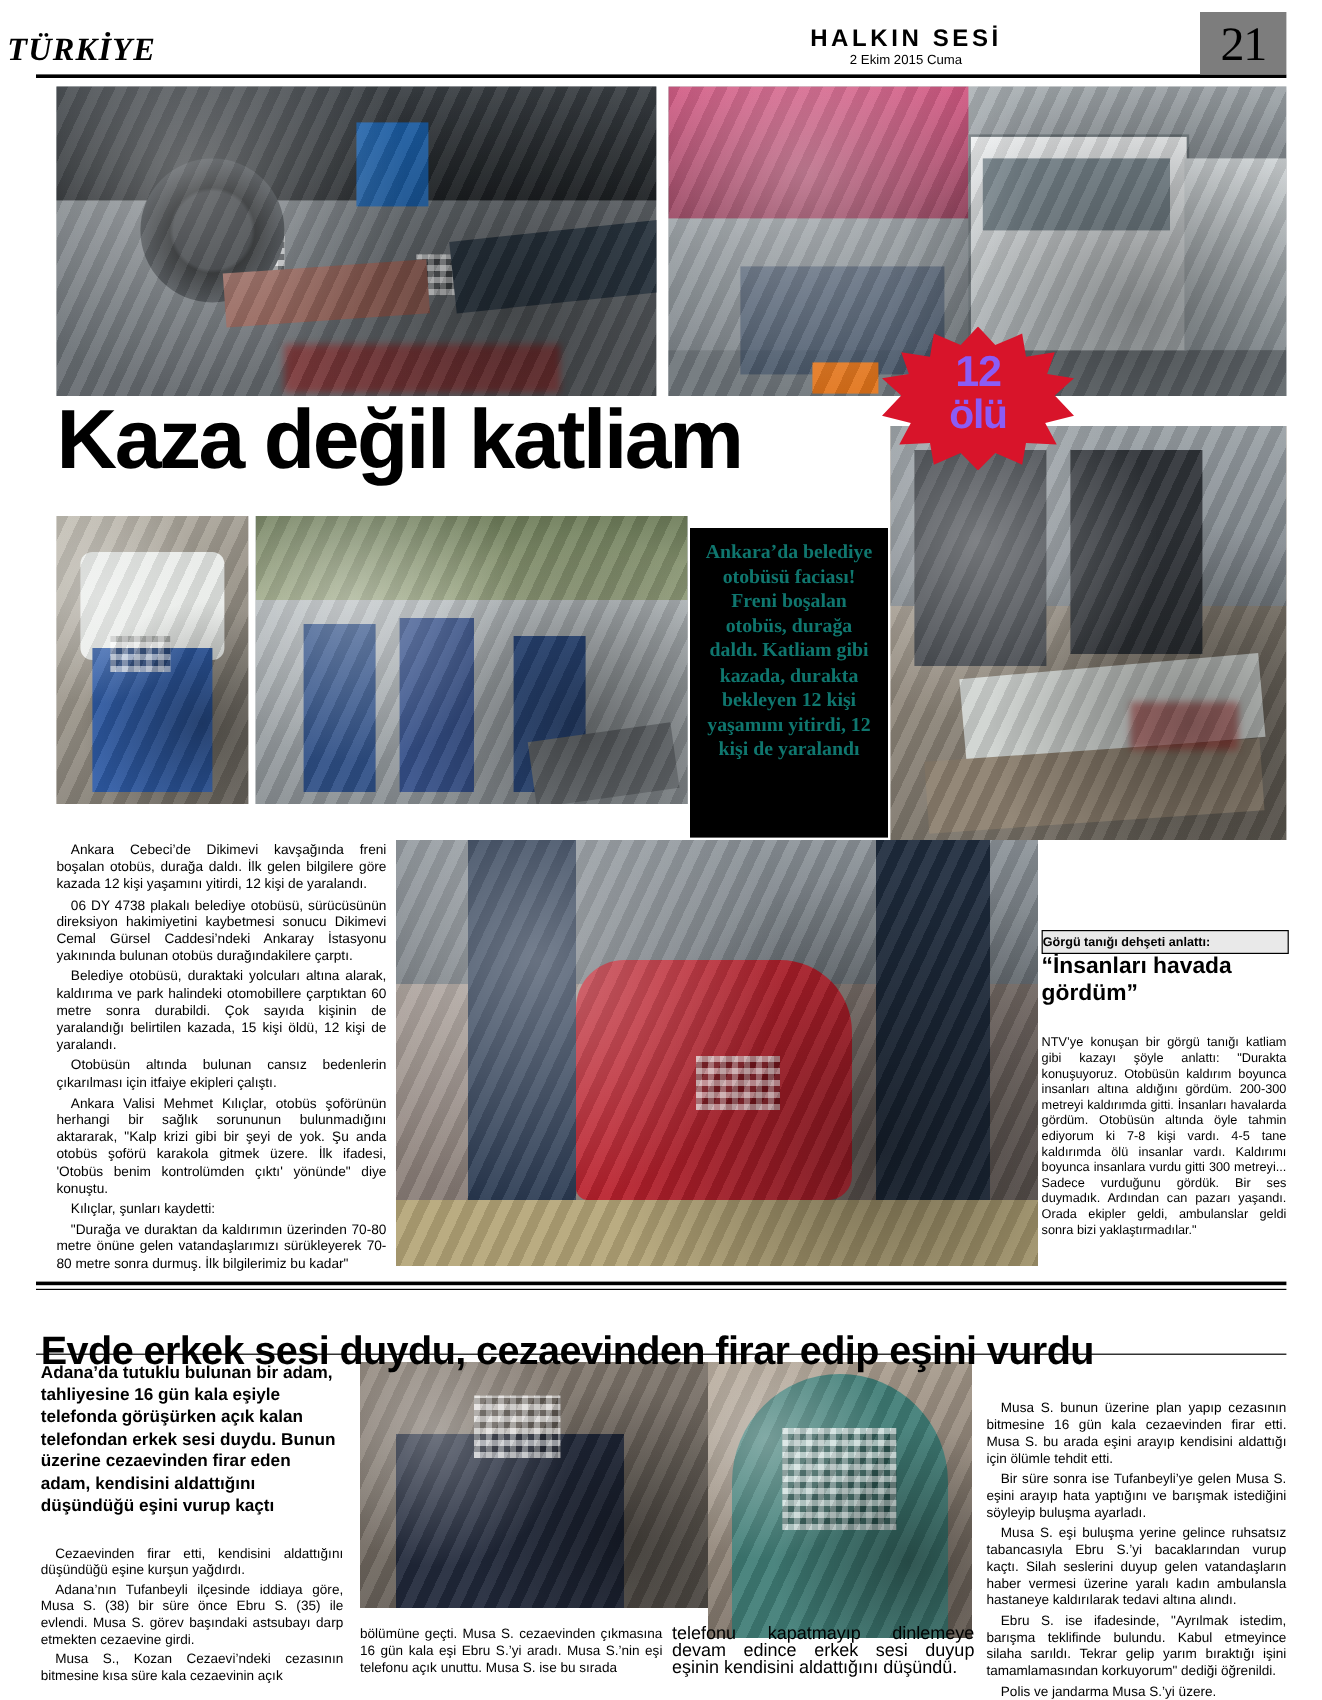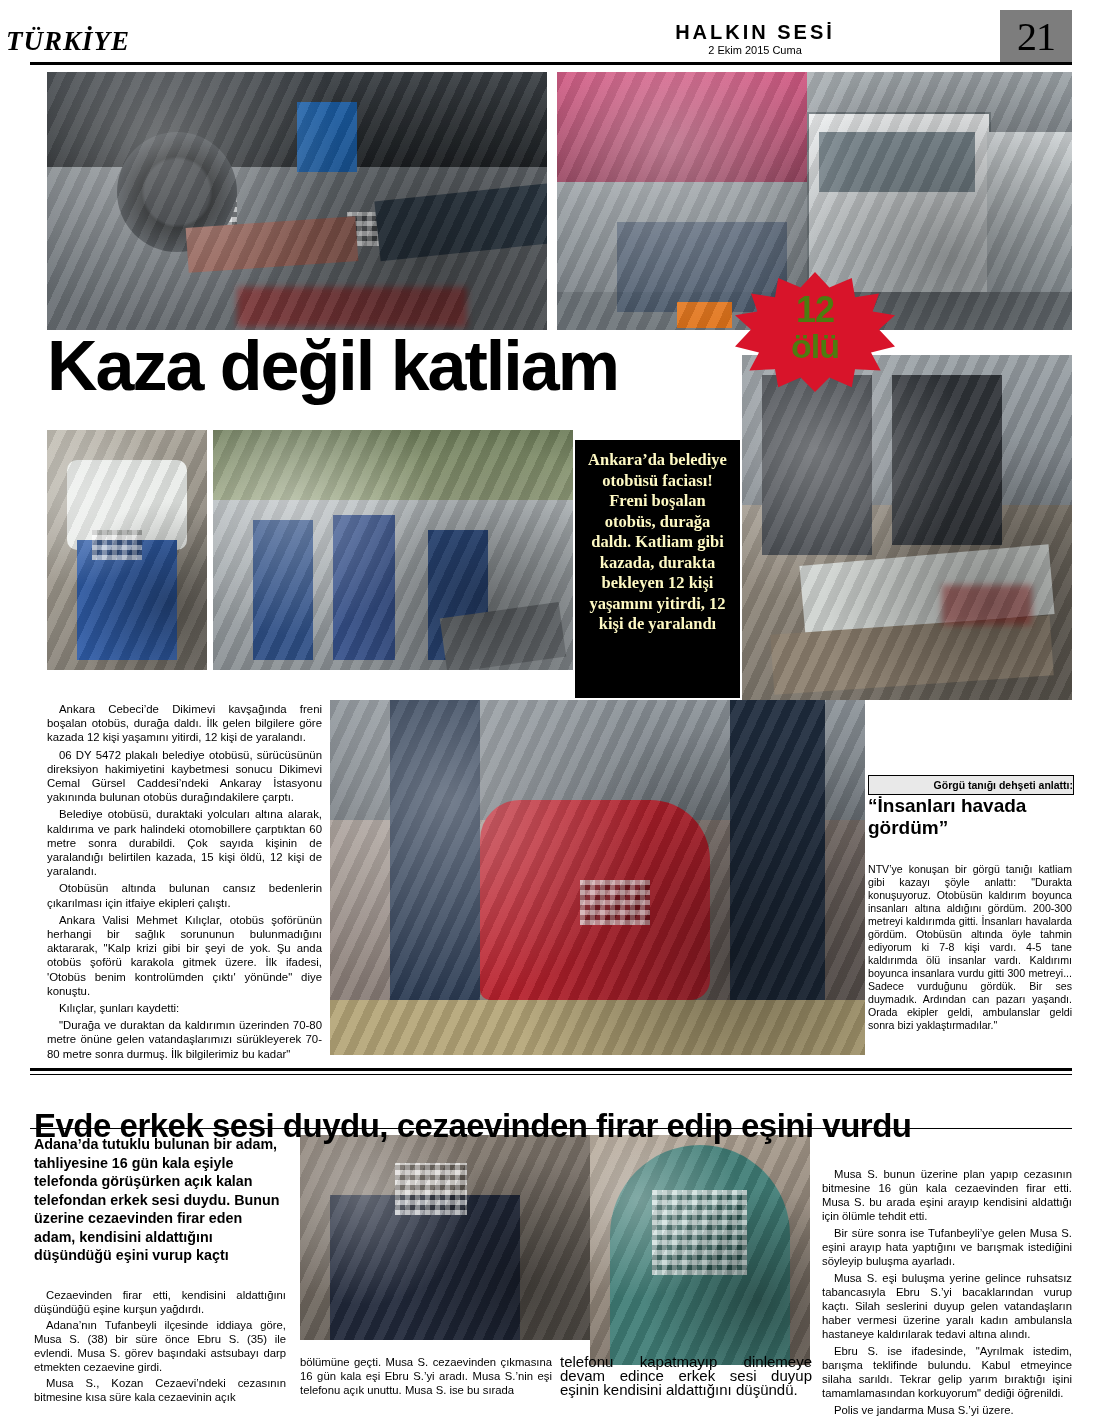--- a/index.html
+++ b/index.html
@@ -45,34 +45,34 @@
   #p-woman{left:590px;top:1135px;width:220px;height:230px;}
 
   
   .headline-band{position:absolute;left:30px;top:330px;width:700px;height:70px;background:#fff;}
   .headline{position:absolute;left:47px;top:330px;width:690px;font-family:"Liberation Sans",sans-serif;font-weight:bold;font-size:70px;line-height:72px;letter-spacing:-2px;}
 
   
   .burst{position:absolute;left:735px;top:272px;width:160px;height:120px;}
   .burst .star{position:absolute;left:0;top:0;width:160px;height:120px;background:#d8142a;
     clip-path:polygon(50% 0%,59% 13%,73% 5%,75% 21%,90% 18%,86% 33%,100% 36%,90% 48%,100% 62%,85% 67%,91% 82%,75% 81%,73% 96%,59% 88%,50% 100%,41% 88%,27% 96%,25% 81%,9% 82%,15% 67%,0% 62%,10% 48%,0% 36%,14% 33%,10% 18%,25% 21%,27% 5%,41% 13%);}
-  .burst .txt{position:absolute;left:0;top:20px;width:160px;text-align:center;color:#4d7c0f;font-family:"Liberation Sans",sans-serif;font-weight:bold;font-size:36px;line-height:36px;letter-spacing:-1px;}
+  .burst .txt{position:absolute;left:0;top:20px;width:160px;text-align:center;color:#8b5cf6;font-family:"Liberation Sans",sans-serif;font-weight:bold;font-size:36px;line-height:36px;letter-spacing:-1px;}
   .burst .txt .l2{font-size:34px;}
 
   
-  .sumbox{position:absolute;left:575px;top:440px;width:165px;height:258px;background:#000;color:#fef9c3;
+  .sumbox{position:absolute;left:575px;top:440px;width:165px;height:258px;background:#000;color:#0f766e;
     font-family:"Liberation Serif",serif;font-weight:bold;font-size:16.5px;line-height:20.5px;text-align:center;padding:10px 8px;box-sizing:border-box;}
 
   
   .article1{position:absolute;left:47px;top:702px;width:275px;font-family:"Liberation Sans",sans-serif;font-size:11.4px;line-height:14.2px;text-align:justify;}
   .article1 p{margin:0 0 3px 0;text-indent:12px;}
 
   
   .witbox{position:absolute;left:868px;top:775px;width:204px;height:280px;}
-  .wit-head{position:absolute;left:0;top:0;width:204px;height:18px;border:1px solid #000;background:#e9e9e9;font-family:"Liberation Sans",sans-serif;font-weight:bold;font-size:10.5px;line-height:18px;text-align:right;}
+  .wit-head{position:absolute;left:0;top:0;width:204px;height:18px;border:1px solid #000;background:#e9e9e9;font-family:"Liberation Sans",sans-serif;font-weight:bold;font-size:10.5px;line-height:18px;text-align:left;}
   .wit-quote{position:absolute;left:0;top:20px;width:204px;font-family:"Liberation Sans",sans-serif;font-weight:bold;font-size:19px;line-height:22px;}
   .wit-body{position:absolute;left:0;top:88px;width:204px;font-family:"Liberation Sans",sans-serif;font-size:10.6px;line-height:13px;text-align:justify;}
 
   
   .sep{position:absolute;left:30px;top:1068px;width:1042px;height:3px;background:#000;}
   .sep2{position:absolute;left:30px;top:1074px;width:1042px;height:1px;background:#000;}
 
   
   .headline2{position:absolute;left:34px;top:1082px;width:1040px;font-family:"Liberation Sans",sans-serif;font-weight:bold;font-size:33px;line-height:40px;letter-spacing:-.5px;margin-top:24px;}
   .hl2-rule{position:absolute;left:30px;top:1128px;width:1042px;height:1px;background:#000;}
@@ -170,21 +170,21 @@
     <div class="txt">
       <div>12</div>
       <div class="l2">ölü</div>
     </div>
   </div>
 
   <div class="sumbox">Ankara’da belediye otobüsü faciası! Freni boşalan otobüs, durağa daldı. Katliam gibi kazada, durakta bekleyen 12 kişi yaşamını yitirdi, 12 kişi de yaralandı</div>
 
   <div class="article1">
     <p>Ankara Cebeci’de Dikimevi kavşağında freni boşalan otobüs, durağa daldı. İlk gelen bilgilere göre kazada 12 kişi yaşamını yitirdi, 12 kişi de yaralandı.</p>
-    <p>06 DY 5472 plakalı belediye otobüsü, sürücüsünün direksiyon hakimiyetini kaybetmesi sonucu Dikimevi Cemal Gürsel Caddesi’ndeki Ankaray İstasyonu yakınında bulunan otobüs durağındakilere çarptı.</p>
+    <p>06 DY 4738 plakalı belediye otobüsü, sürücüsünün direksiyon hakimiyetini kaybetmesi sonucu Dikimevi Cemal Gürsel Caddesi’ndeki Ankaray İstasyonu yakınında bulunan otobüs durağındakilere çarptı.</p>
     <p>Belediye otobüsü, duraktaki yolcuları altına alarak, kaldırıma ve park halindeki otomobillere çarptıktan 60 metre sonra durabildi. Çok sayıda kişinin de yaralandığı belirtilen kazada, 15 kişi öldü, 12 kişi de yaralandı.</p>
     <p>Otobüsün altında bulunan cansız bedenlerin çıkarılması için itfaiye ekipleri çalıştı.</p>
     <p>Ankara Valisi Mehmet Kılıçlar, otobüs şoförünün herhangi bir sağlık sorununun bulunmadığını aktararak, "Kalp krizi gibi bir şeyi de yok. Şu anda otobüs şoförü karakola gitmek üzere. İlk ifadesi, 'Otobüs benim kontrolümden çıktı' yönünde" diye konuştu.</p>
     <p>Kılıçlar, şunları kaydetti:</p>
     <p>"Durağa ve duraktan da kaldırımın üzerinden 70-80 metre önüne gelen vatandaşlarımızı sürükleyerek 70-80 metre sonra durmuş. İlk bilgilerimiz bu kadar"</p>
   </div>
 
   <div class="witbox">
     <div class="wit-head">Görgü tanığı dehşeti anlattı:</div>
     <div class="wit-quote">“İnsanları havada gördüm”</div>

